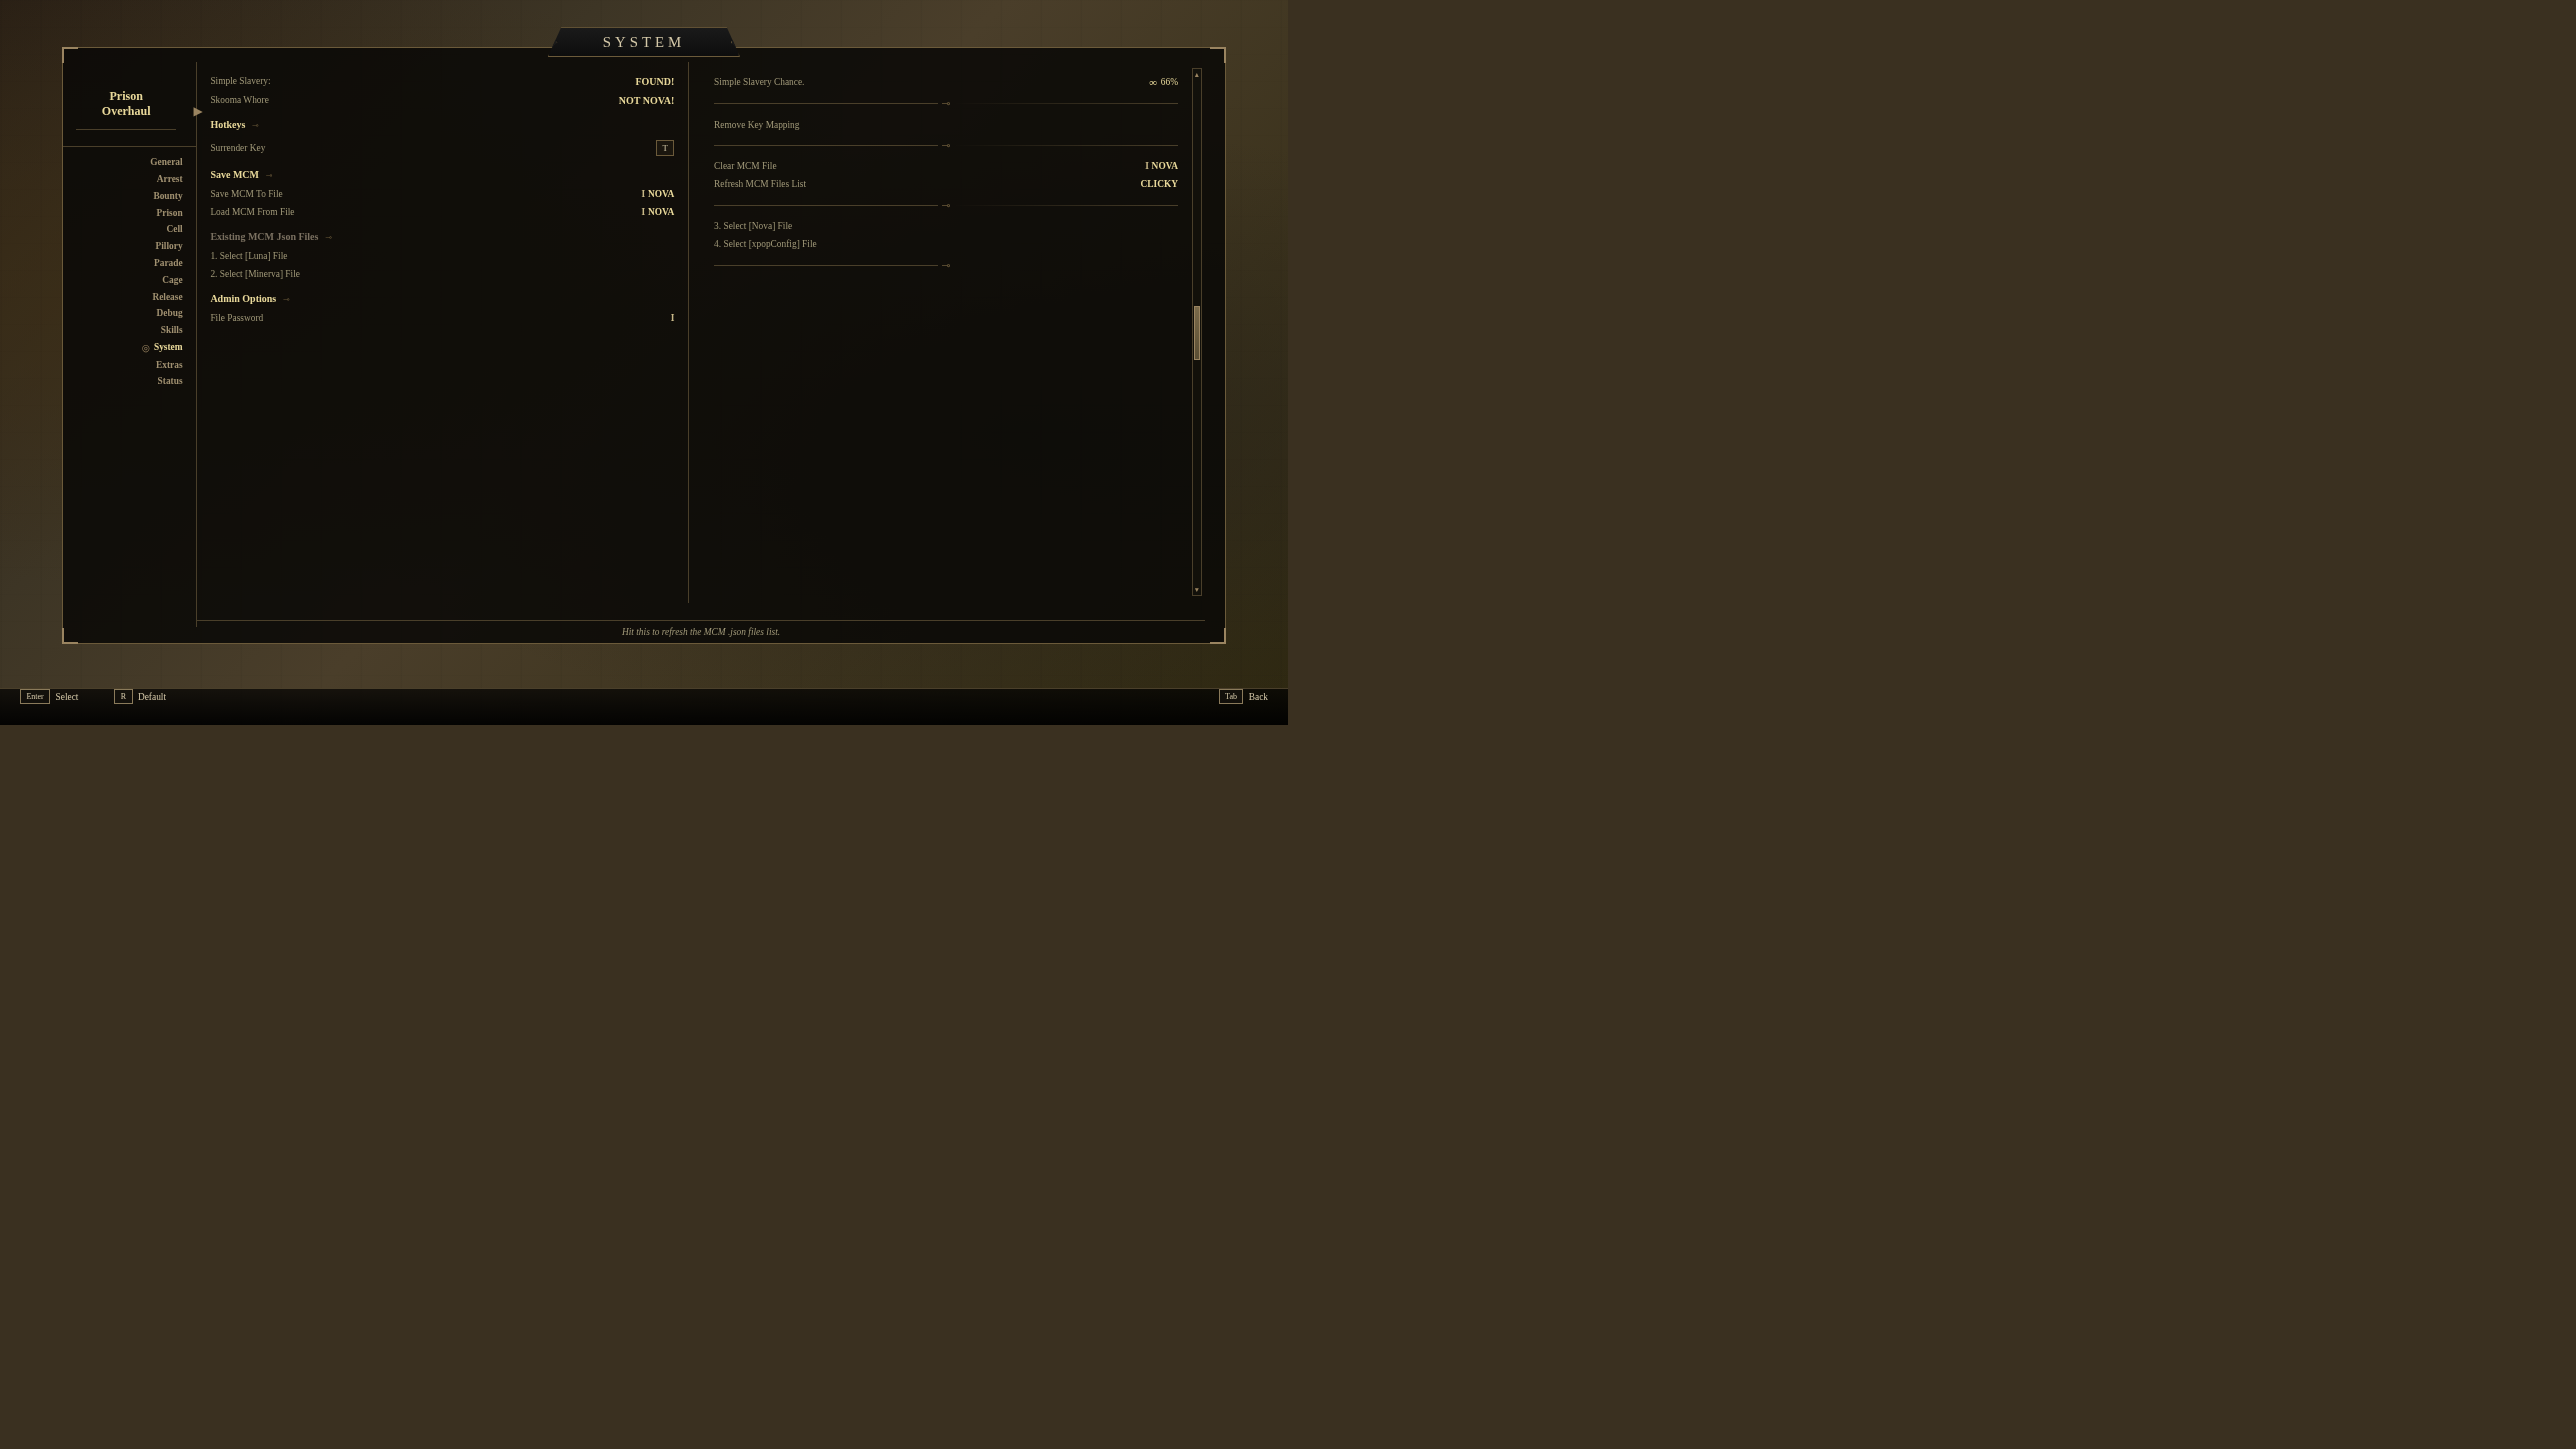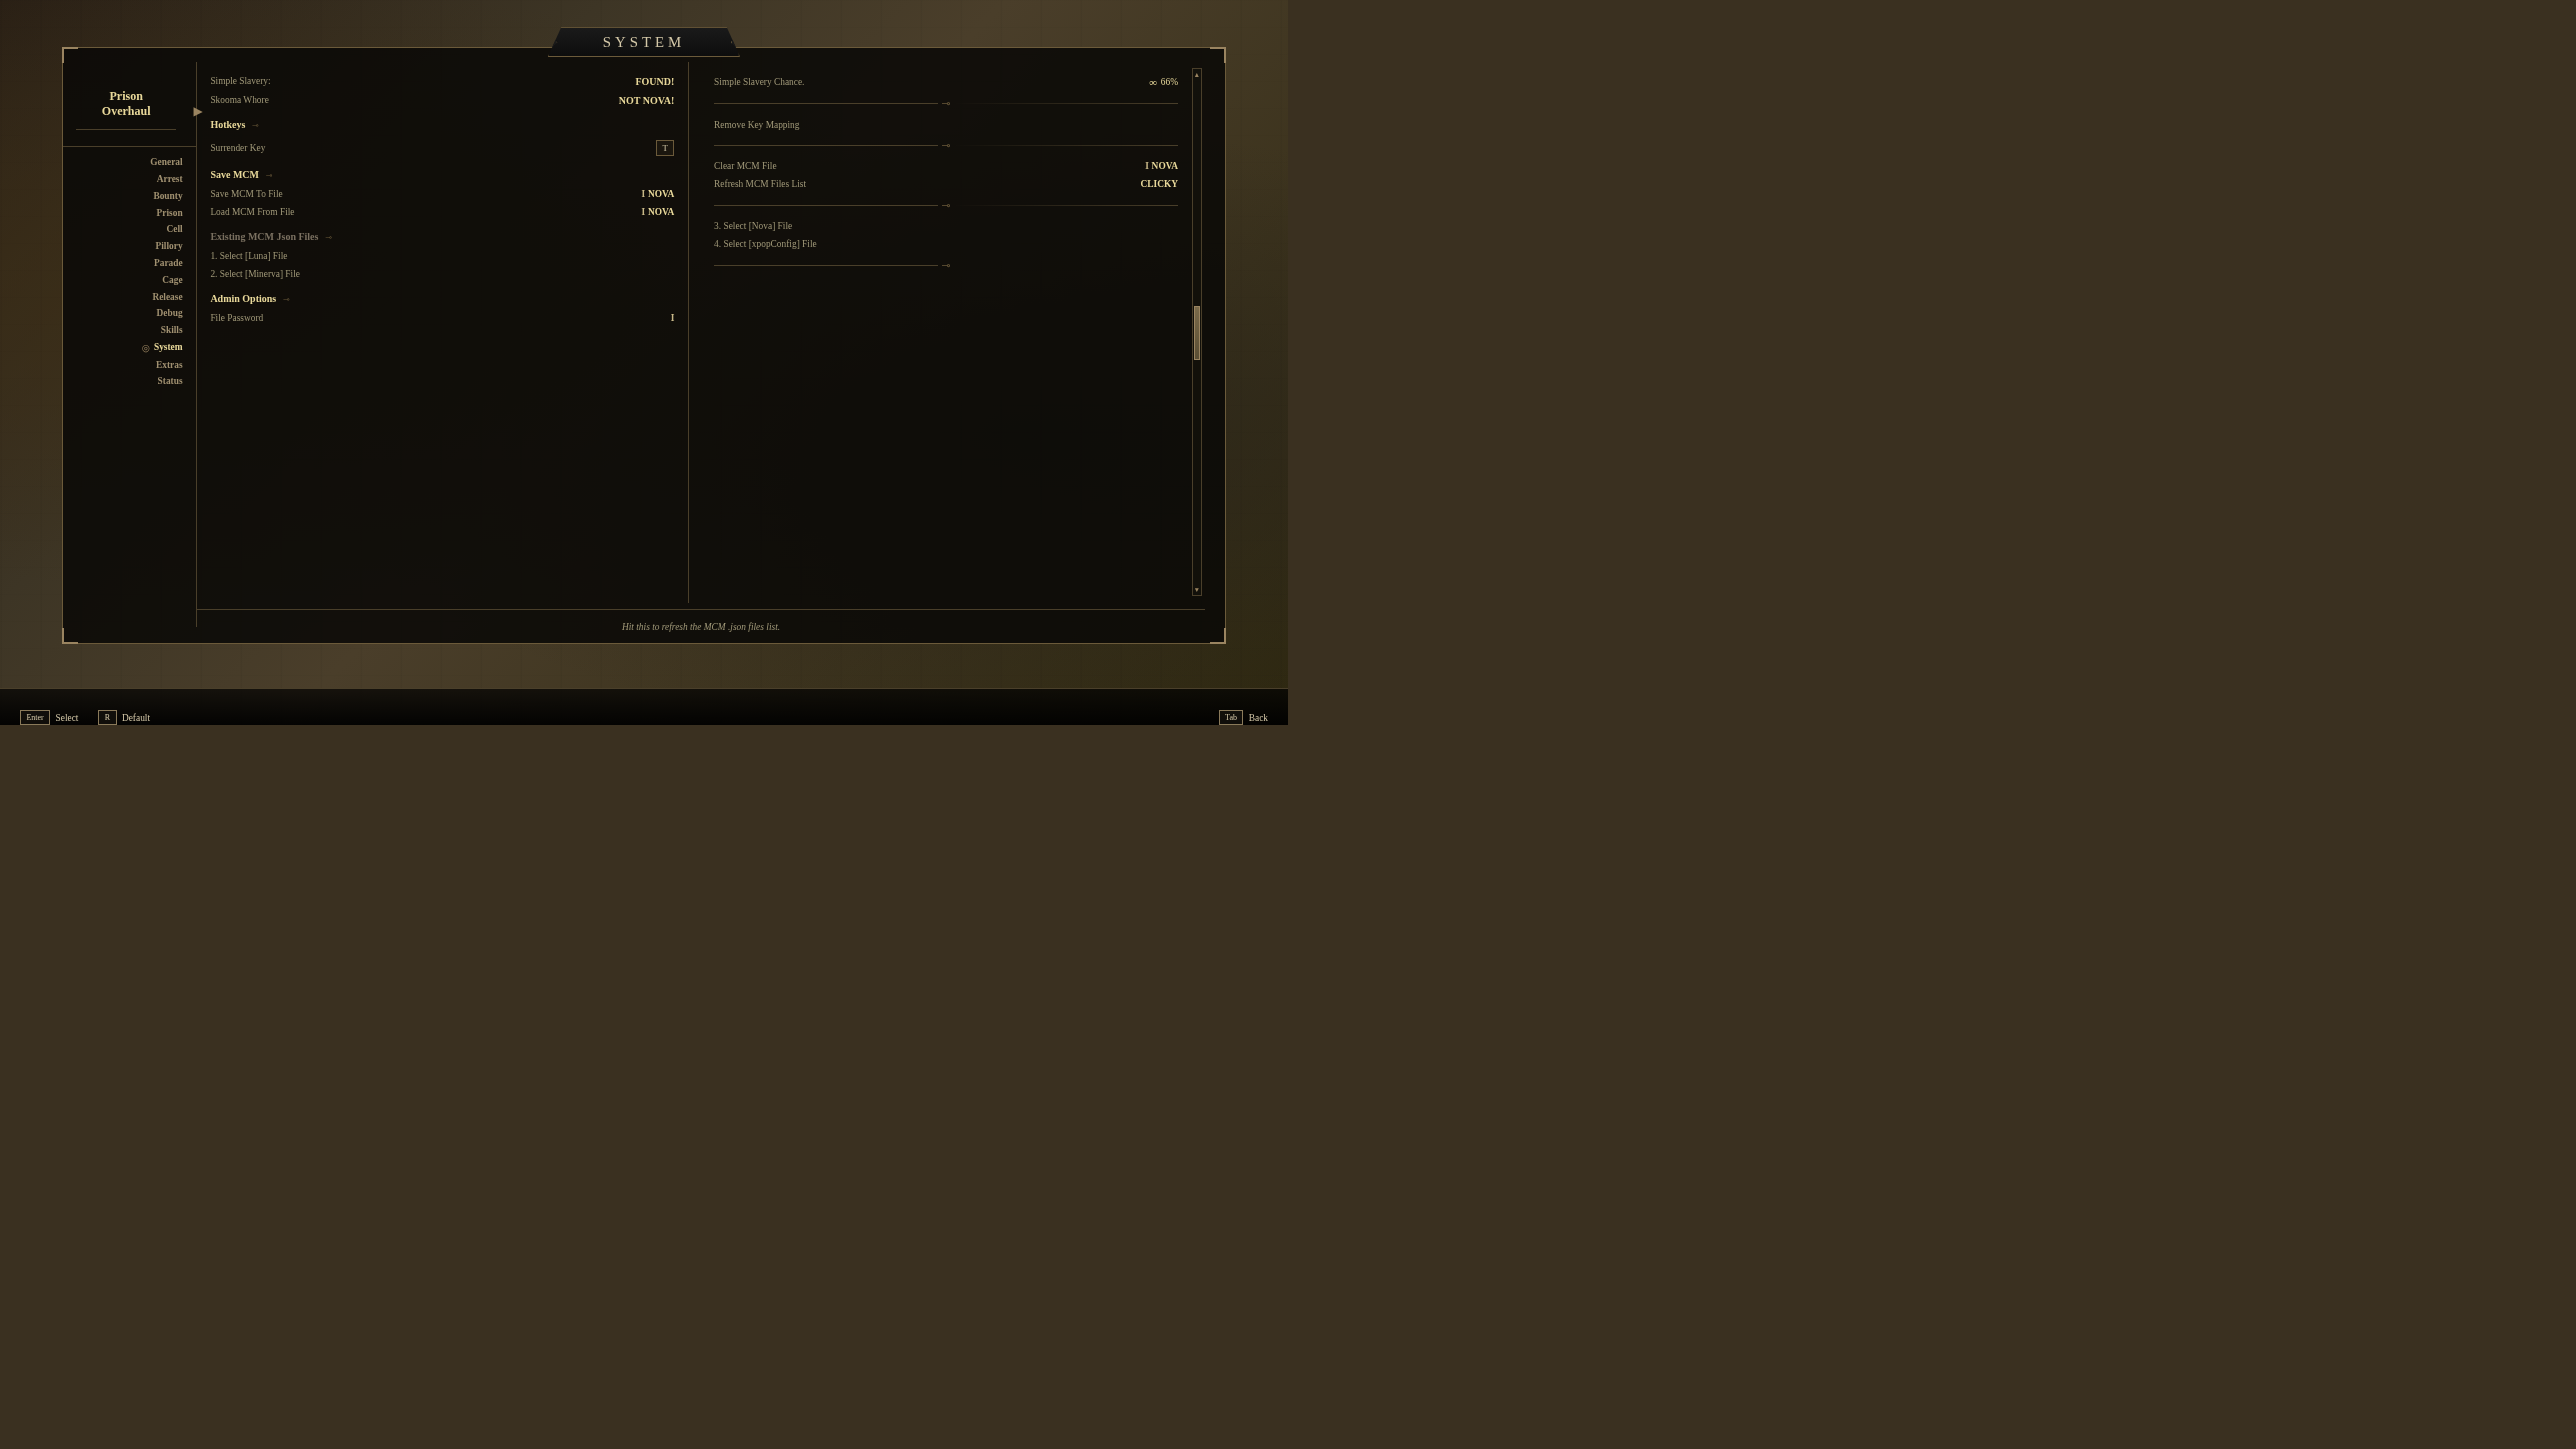--- a/index.html
+++ b/index.html
@@ -336,21 +336,21 @@
 
     .scrollbar-arrow-up { top: 2px; }
     .scrollbar-arrow-down { bottom: 2px; }
 
     
     .status-bar {
       position: absolute;
       bottom: 0;
       left: 134px;
       right: 20px;
-      height: 34px;
+      height: 23px;
       border-top: 0.7px solid #4a3f2a;
       display: flex;
       align-items: center;
       justify-content: center;
     }
 
     .status-text {
       color: #a09878;
       font-size: 9.4px;
       font-style: italic;
@@ -359,23 +359,23 @@
     
     .bottom-bar {
       position: absolute;
       bottom: 0;
       left: 0;
       right: 0;
       height: 37px;
       background: linear-gradient(to top, rgba(0,0,0,0.95), rgba(0,0,0,0.7));
       border-top: 0.7px solid #4a3f2a;
       display: flex;
-      align-items: flex-end;
+      align-items: flex-start;
       padding: 0 20px;
-      gap: 20px;
+      gap: 36px;
       z-index: 5;
     }
 
     .bottom-btn {
       display: flex;
       align-items: center;
       gap: 5.4px;
     }
 
     .btn-key {

